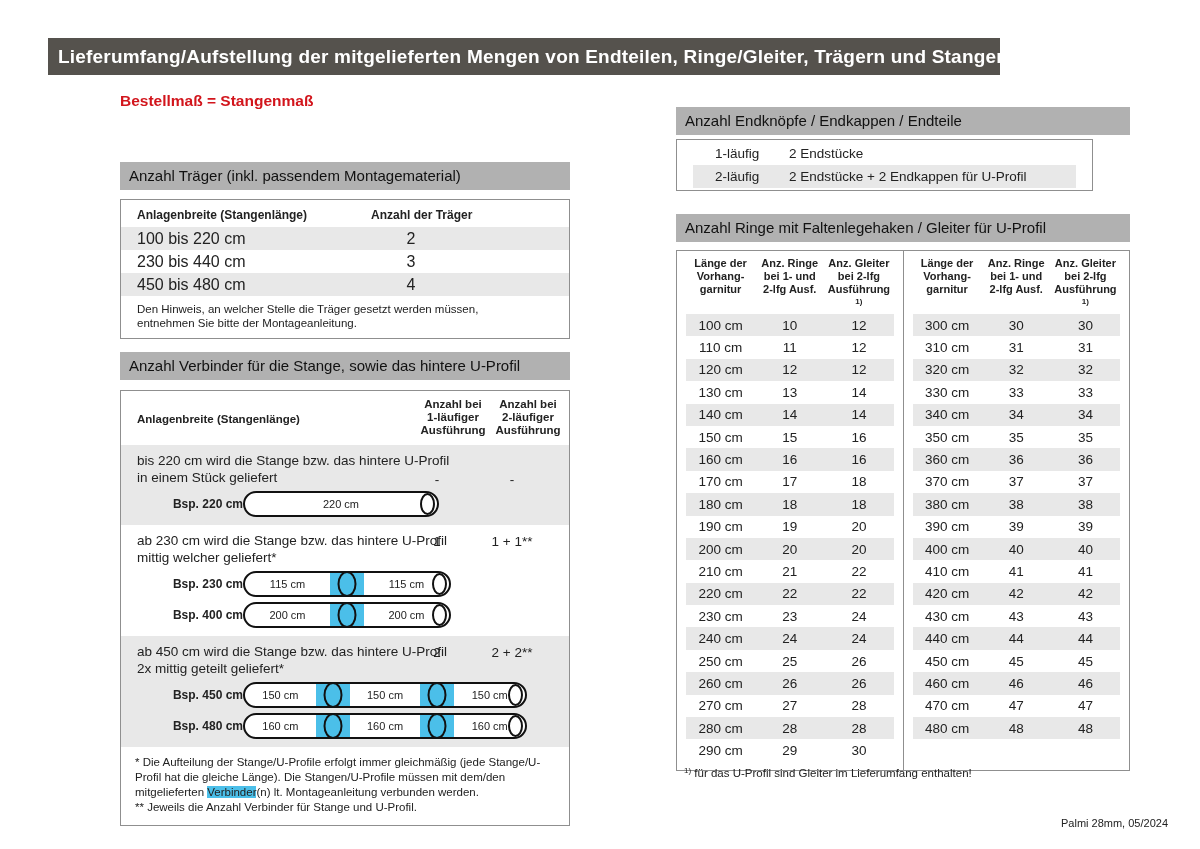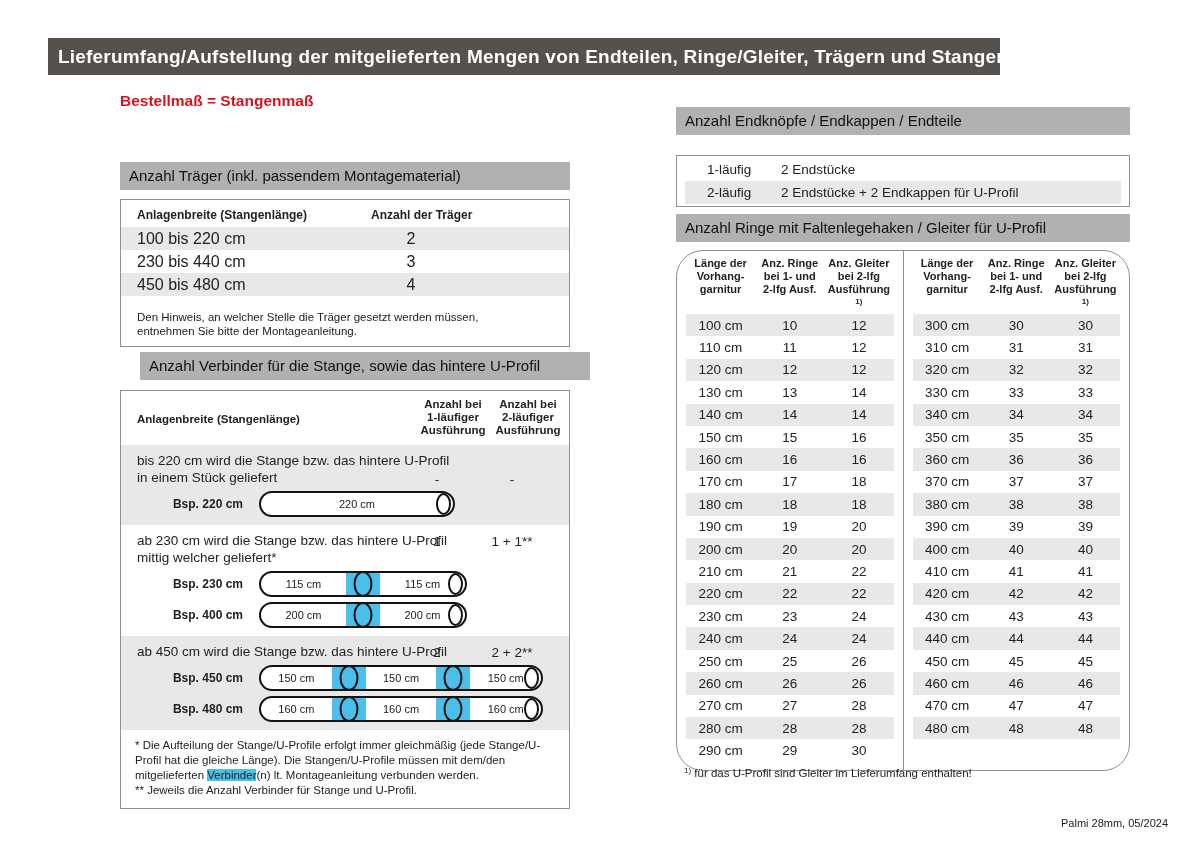--- a/index.html
+++ b/index.html
@@ -28,58 +28,58 @@
 
   
   .traeger-box { top: 109px; width: 450px; }
   .t-head { position: relative; height: 27px; font-size: 12px; font-weight: bold; }
   .t-head .th1 { position: absolute; left: 16px; top: 8px; }
   .t-head .th2 { position: absolute; left: 250px; top: 8px; }
   .t-row { position: relative; height: 23px; line-height: 23px; font-size: 16px; }
   .t-row.shade { background: var(--row-shade, #E8E8E8); }
   .t-c1 { position: absolute; left: 16px; }
   .t-cnt { position: absolute; left: 275px; width: 30px; text-align: center; }
-  .t-note { padding: 14px 40px 8px 16px; font-size: 11.5px; line-height: 14px; color: #222; }
+  .t-note { padding: 6px 40px 8px 16px; font-size: 11.5px; line-height: 14px; color: #222; }
 
   
-  .secbar2 { top: 262px; margin-left: 20px; }
+  .secbar2 { top: 262px; }
   .verbinder-box { top: 300px; width: 450px; padding-bottom: 2px; }
   .v-head { position: relative; height: 54px; }
   .v-head .vh1 { position: absolute; left: 16px; top: 22px; font-size: 11.5px; font-weight: bold; }
   .v-colhead { position: absolute; top: 7px; width: 70px; font-size: 11.5px; font-weight: bold;
     text-align: center; line-height: 13px; }
   .vh2 { left: 297px; } .vh3 { left: 372px; }
   .v-row { position: relative; padding: 7px 0 6px 16px; }
   .v-row.shade { background: var(--row-shade, #E8E8E8); }
   .v-text { font-size: 13.5px; line-height: 17px; }
   .v-val { position: absolute; top: 9px; width: 70px; text-align: center; font-size: 13.5px; }
   .v-val.v1 { left: 281px; } .v-val.v2 { left: 356px; }
   .ex-line { display: flex; align-items: center; height: 26px; margin: 5px 0 2px 30px; }
   .ex-label { width: 76px; text-align: right; font-size: 12px; font-weight: bold;
-    margin-right: 16px; white-space: nowrap; }
+    margin-right: 0; white-space: nowrap; }
   .rod { position: relative; display: flex; height: 26px; border: 2px solid #111;
     border-radius: 14px; background: #fff; }
   .seg { flex: 1; text-align: center; font-size: 11px; line-height: 22px; white-space: nowrap; }
   .joint { position: relative; width: 34px; align-self: stretch;
     background: var(--connector-cyan, #4BBFE9); }
   .joint::after { content: ""; position: absolute; left: 50%; transform: translateX(-50%);
     top: -2px; bottom: -2px; width: 15px; border: 2px solid #111; border-radius: 50%; }
   .endcap { position: absolute; right: 2px; top: 0; height: 22px; width: 15px;
     border: 2px solid #111; border-radius: 50%; background: #fff; }
   .v-notes { padding: 8px 10px 8px 14px; font-size: 11.5px; line-height: 15px; }
   .v-notes .hl { background: var(--connector-cyan, #4BBFE9); }
 
   
-  .endteile-box { top: 48px; width: 454px; padding: 2px 8px; }
+  .endteile-box { top: 32px; width: 417px; padding: 2px 16px; }
   .e-row { position: relative; height: 23px; line-height: 23px; font-size: 13.5px; }
   .e-row.shade { background: var(--row-shade, #E8E8E8); }
   .e-c1 { position: absolute; left: 22px; }
   .e-c2 { position: absolute; left: 96px; }
   .r-secbar { top: 107px; }
-  .ringe-box { top: 143px; width: 454px; display: flex; align-items: stretch; border-radius: 27px; }
+  .ringe-box { top: 143px; width: 454px; display: flex; align-items: stretch; }
   .half { flex: 1; padding: 6px 9px 8px; }
   .half + .half { border-left: 1px solid var(--border-gray, #8F8F8F); }
   .rh { display: flex; margin-bottom: 5px; }
   .rh-c { flex: 1; font-size: 11px; font-weight: bold; text-align: center; line-height: 13px; }
   .rr { display: flex; height: 22.4px; align-items: center; font-size: 13.5px; }
   .rr.shade { background: var(--row-shade, #E8E8E8); }
   .rr-c { flex: 1; text-align: center; }
   .sup { font-size: 8px; vertical-align: top; position: relative; top: -1px; }
   .r-foot { position: absolute; left: 8px; top: 660px; font-size: 11.5px; }
 
@@ -178,20 +178,21 @@
                 <div class="seg">200 cm</div>
                 <div class="joint"></div>
                 <div class="seg">200 cm</div>
                 <div class="endcap"></div>
               </div>
             </div>
           </div>
           <div class="v-row shade">
             <div class="v-text">
               <div>ab 450 cm wird die Stange bzw. das hintere U-Profil</div>
+              <div>2x mittig geteilt geliefert*</div>
             </div>
             <div class="v-val v1">2</div>
             <div class="v-val v2">2 + 2**</div>
             <div class="ex-line">
               <div class="ex-label">Bsp. 450 cm</div>
               <div class="rod" style="width: 284px;">
                 <div class="seg">150 cm</div>
                 <div class="joint"></div>
                 <div class="seg">150 cm</div>
                 <div class="joint"></div>

